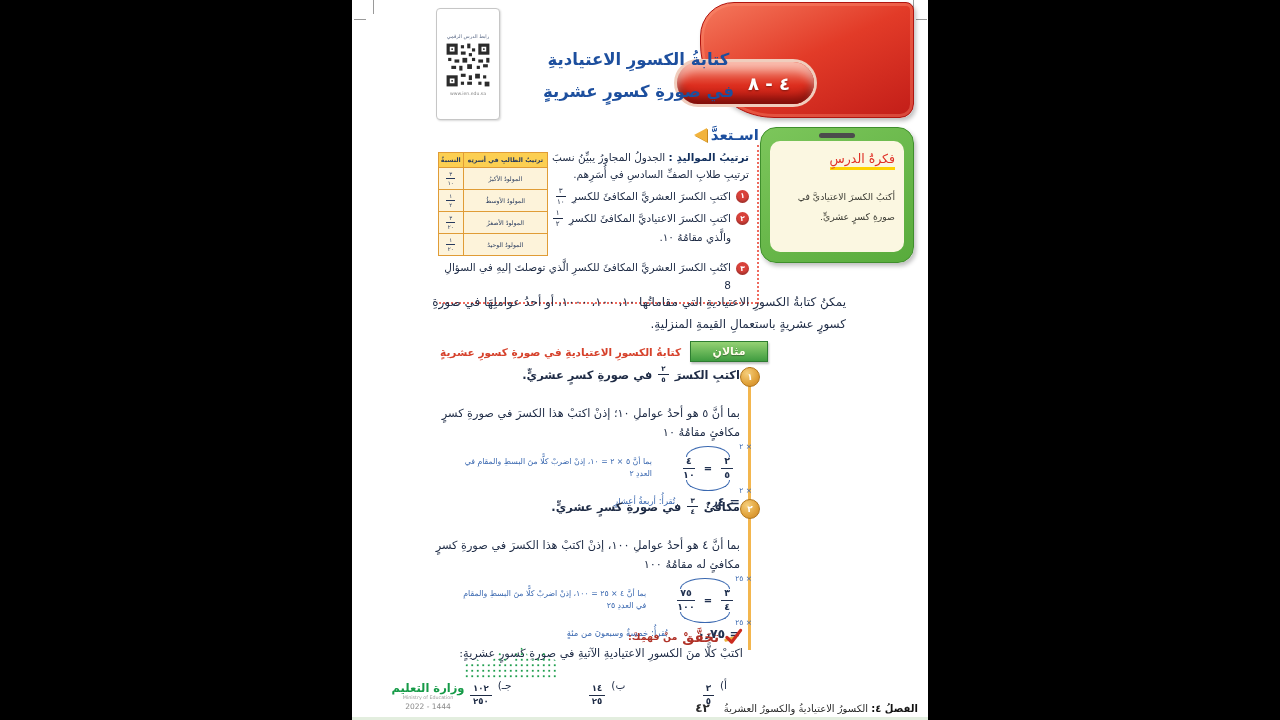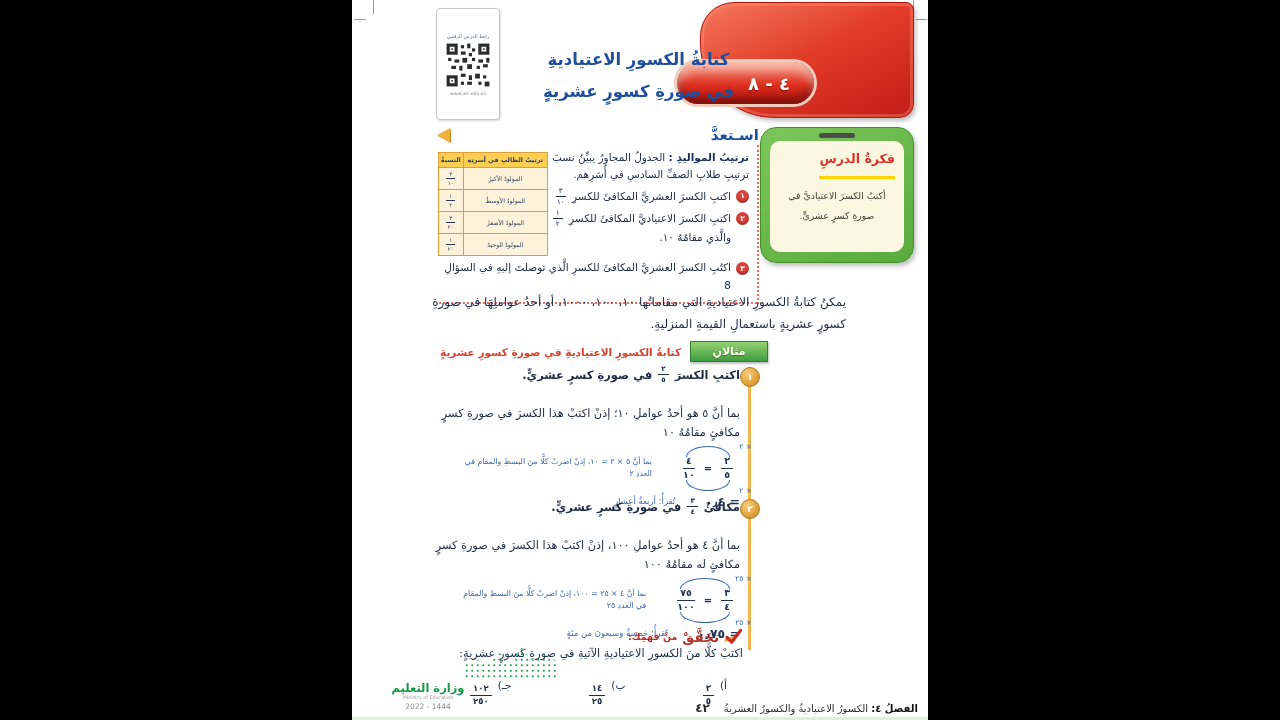--- a/index.html
+++ b/index.html
@@ -23,25 +23,25 @@
           border-radius:4px;display:flex;flex-direction:column;align-items:center;justify-content:center;gap:3px;
           box-shadow:1px 1px 2px rgba(0,0,0,.15);}
   .qr-cap{font-size:5px;color:#5b6a87;}
   .qr-url{font-size:4.6px;color:#888;direction:ltr;}
   
   .idea{position:absolute;right:14px;top:127px;width:152px;height:134px;border-radius:16px;
         background:linear-gradient(150deg,#7cc65b,#58ab3c);border:1px solid #3f8f2c;
         box-shadow:2px 3px 4px rgba(0,0,0,.25);}
   .idea-slot{position:absolute;top:5px;left:50%;margin-left:-18px;width:36px;height:5px;background:#4c4c4c;border-radius:3px;}
   .idea-inner{position:absolute;left:9px;right:9px;top:13px;bottom:10px;background:#fbf7e1;border-radius:10px;padding:7px 9px 0;}
-  .idea-title{display:inline-block;color:#e03126;font-weight:bold;font-size:12.5px;border-bottom:3px solid #fed201;padding-bottom:10px;}
-  .idea-body{margin-top:7px;font-size:9.3px;color:#3c3c34;line-height:2.15;text-align:center;}
+  .idea-title{display:inline-block;color:#e03126;font-weight:normal;font-size:12.5px;border-bottom:3px solid #fed201;padding-bottom:1px;}
+  .idea-body{margin-top:17px;font-size:9.3px;color:#3c3c34;line-height:2.15;}
   
   .warmup{position:absolute;left:85px;top:126px;width:322px;}
-  .warm-head{display:flex;align-items:center;gap:4px;justify-content:space-between;}
+  .warm-head{display:flex;align-items:center;gap:4px;}
   .warm-title{color:#1d4f9e;font-weight:bold;font-size:15px;}
   .tri{width:0;height:0;border-top:7px solid transparent;border-bottom:7px solid transparent;border-right:13px solid #f2b33c;
        filter:drop-shadow(1px 1px 0 #c98a1e);}
   .warm-body{margin-top:1px;border-right:2px dotted #ef6a5e;border-bottom:2px dotted #ef6a5e;border-radius:0 0 0 4px;
        padding:4px 8px 8px 0;font-size:10.5px;color:#1e2b45;line-height:1.65;min-height:140px;}
   table.rates{float:left;border-collapse:collapse;width:110px;margin:3px 0 3px 1px;}
   table.rates th{background:#fccf52;border:1px solid #e09c36;font-size:6.3px;color:#273a5e;padding:2px 1px;font-weight:bold;}
   table.rates td{background:#fdf3da;border:1px solid #e09c36;font-size:6.2px;color:#273a5e;padding:2px 1px;text-align:center;height:17px;}
   .lead b{color:#13305e;}
   .q{display:flex;gap:5px;margin-top:3px;align-items:flex-start;}

